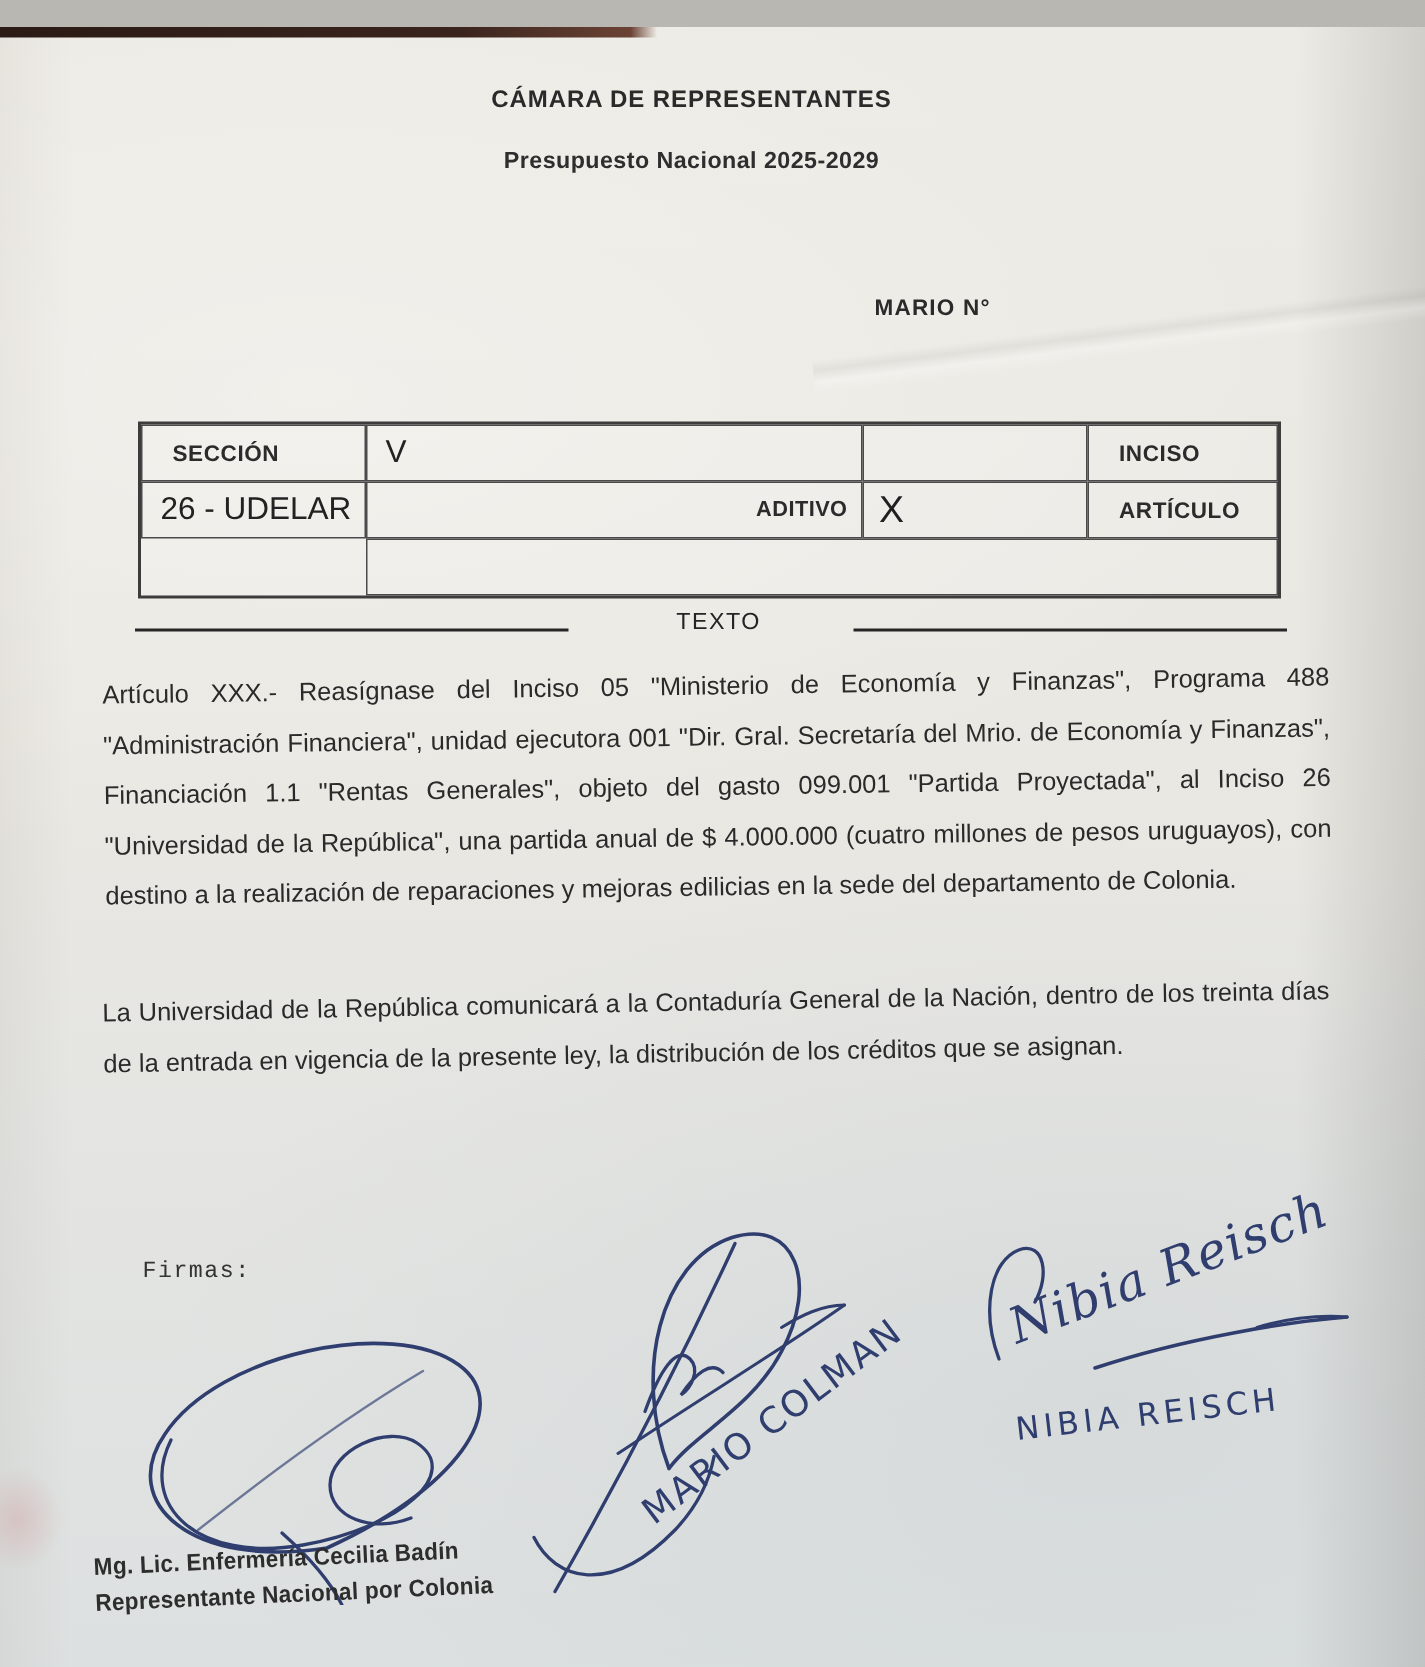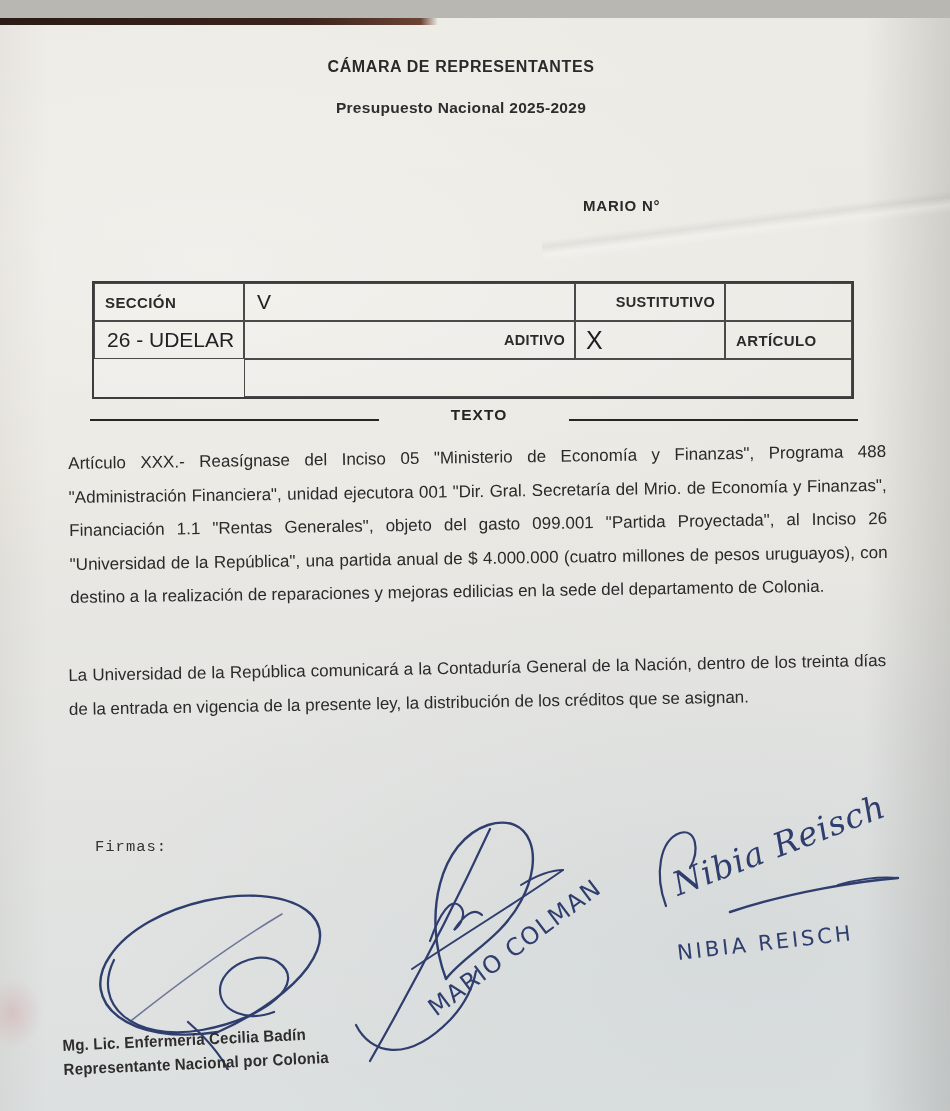--- a/index.html
+++ b/index.html
@@ -37,30 +37,30 @@
 
   .meta-table{
     position:absolute;left:92px;top:263px;width:758px;
     display:grid;
     grid-template-columns:150px 331px 150px 127px;
     grid-auto-rows:38px;
     border:2px solid #3c3c3c;
     background:rgba(255,255,255,0.12);
   }
   .cell{border:1px solid #4a4a4a;display:flex;align-items:center;box-sizing:border-box;overflow:hidden;}
-  .cell.lbl{font-weight:bold;font-size:15px;letter-spacing:0.4px;padding-left:10px;color:#2b2b2b;}
+  .cell.lbl{font-weight:bold;font-size:15px;letter-spacing:0.4px;padding-left:20px;color:#2b2b2b;}
   .cell.val{font-size:21px;padding-left:12px;color:#222;}
   .cell.rlbl{font-weight:bold;font-size:14.5px;justify-content:flex-end;padding-right:9px;letter-spacing:0.3px;color:#2b2b2b;}
   .cell.mark{font-size:25px;padding-left:10px;color:#1f1f1f;}
   .cell.span3{grid-column:2 / span 3;}
 
   .texto-row{position:absolute;left:90px;top:388px;width:768px;display:flex;align-items:flex-end;}
   .texto-rule{height:0;border-bottom:2px solid #262626;margin-bottom:3px;flex:1;}
   .texto-rule.left{max-width:300px;}
-  .texto-heading{font-size:15.5px;font-weight:bold;letter-spacing:1px;margin:0 62px 0 72px;color:#242424;}
+  .texto-heading{font-size:15.5px;font-weight:normal;letter-spacing:1px;margin:0 62px 0 72px;color:#242424;}
 
   .para{
     position:absolute;left:68px;width:818px;
     font-size:17px;line-height:33.5px;text-align:justify;
     color:#2a2a2a;transform-origin:left top;
   }
   .para.p1{top:429px;transform:rotate(-0.85deg);}
   .para.p2{top:641px;transform:rotate(-1.05deg);}
 
   .firmas{
@@ -95,23 +95,23 @@
   <div class="header">
     <div class="title">CÁMARA DE REPRESENTANTES</div>
     <div class="subtitle">Presupuesto Nacional 2025-2029</div>
   </div>
 
   <div class="hoja">MARIO N°</div>
 
   <div class="meta-table">
     <div class="cell lbl">SECCIÓN</div>
     <div class="cell val">V</div>
-    <div class="cell rlbl">SUSTITUTIVO</div>
     <div class="cell mark"></div>
 
+    <div class="cell lbl">INCISO</div>
     <div class="cell val">26 - UDELAR</div>
     <div class="cell rlbl">ADITIVO</div>
     <div class="cell mark">X</div>
 
     <div class="cell lbl">ARTÍCULO</div>
     <div class="cell val span3"></div>
   </div>
 
   <div class="texto-row">
     <div class="texto-rule left"></div>

